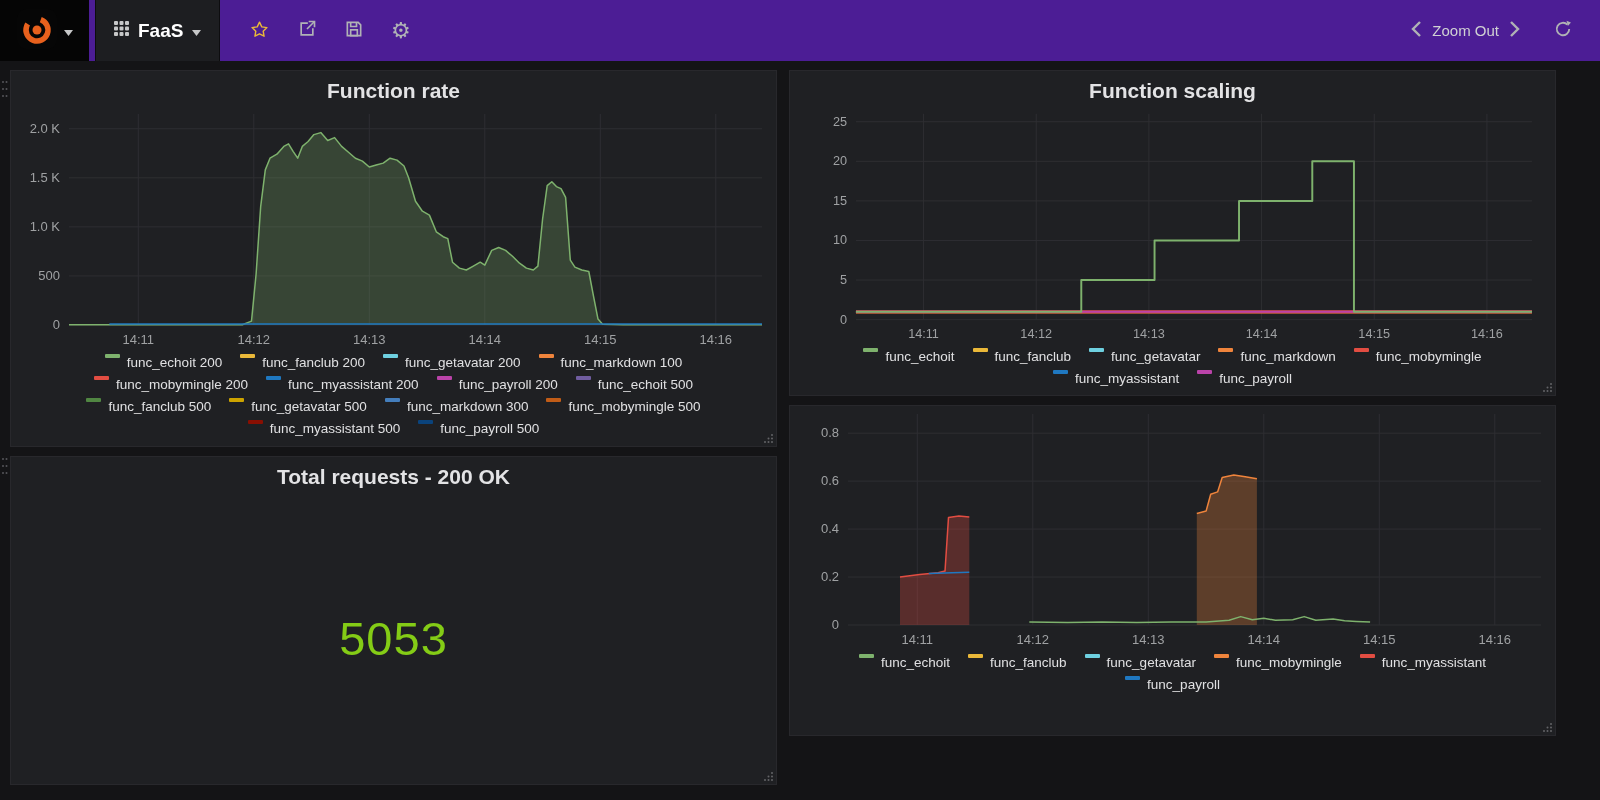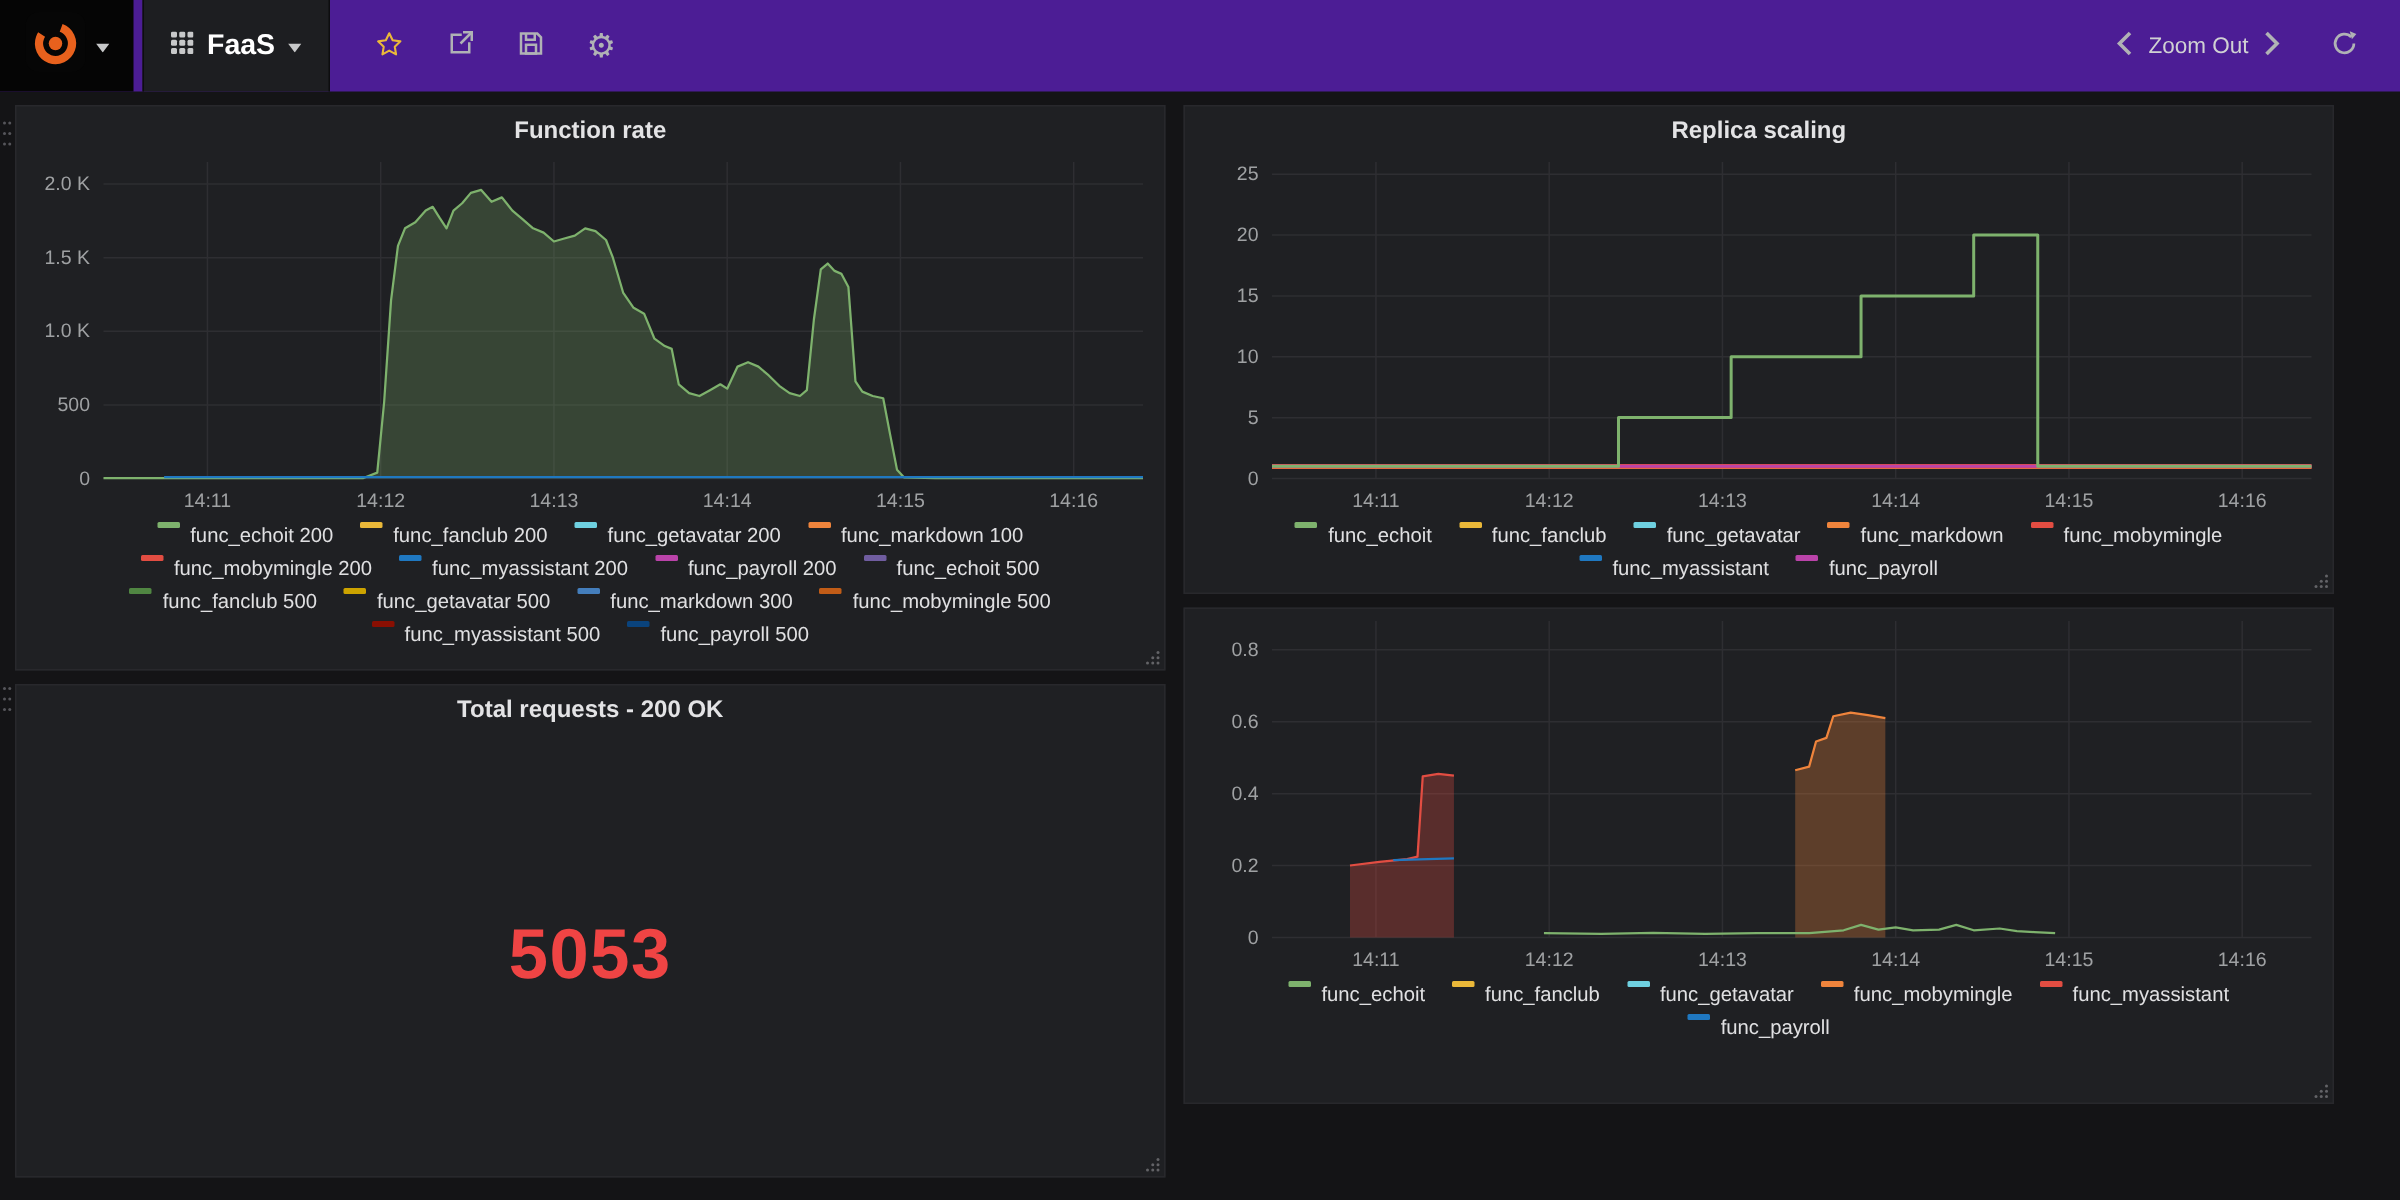--- a/index.html
+++ b/index.html
@@ -19,29 +19,29 @@
   .zoom-label{font-size:15px;color:#d0d1d3;padding:0 4px;cursor:pointer}
   .chev-btn{background:none;border:none;cursor:pointer;display:flex;align-items:center;padding:0 6px}
   .time-picker{display:flex;align-items:center;gap:8px;padding:0 12px;cursor:pointer}
   .time-text{font-size:15.5px;color:#d8d9da;white-space:nowrap}
   .refresh-btn{margin-left:12px}
 
   
   .dashboard{display:flex;gap:12px;padding:9px 44px 8px 10px}
   .col{flex:1;display:flex;flex-direction:column;gap:9px;min-width:0}
   .panel{background:#1f2023;border:1px solid #28282c;position:relative;display:flex;flex-direction:column}
-  .panel-title{text-align:center;font-size:16px;font-weight:700;color:#e3e3e5;padding:8px 0 3px;cursor:pointer}
+  .panel-title{text-align:center;font-size:21px;font-weight:700;color:#e3e3e5;padding:8px 0 3px;cursor:pointer}
   .chart{width:100%;display:block}
   svg{font-family:"Liberation Sans",sans-serif}
   .legend{display:flex;flex-wrap:wrap;justify-content:center;column-gap:18px;row-gap:4px;
           padding:3px 14px 7px;font-size:13.5px;color:#e0e0e2;line-height:18px}
   .legend-item{display:flex;cursor:pointer;white-space:nowrap}
   .legend-swatch{width:15px;height:4px;border-radius:1px;margin-right:7px;flex:none}
   .stat-value{flex:1;display:flex;align-items:center;justify-content:center;
-              font-size:47px;font-weight:700;color:#ef4444;letter-spacing:1px}
+              font-size:47px;font-weight:400;color:#84cc16;letter-spacing:1px}
   .resize-handle{position:absolute;right:2px;bottom:2px;cursor:nwse-resize;opacity:.85;line-height:0}
   .row-handle{position:absolute;left:1px;cursor:move;line-height:0}
 </style>
 </head>
 <body>
 
 <div class="navbar">
 
   <div class="logo-block">
     <span>
@@ -263,21 +263,21 @@
             </g>
           </svg>
       </span>
     </div>
 
   </div>
 
   <div class="col">
 
     <div class="panel" style="height:326px">
-      <div class="panel-title">Replica scaling</div>
+      <div class="panel-title">Function scaling</div>
       <svg class="chart" style="height:245px" width="765" height="245" viewBox="0 0 765 245">
           <line x1="127.29999999999997" x2="127.29999999999997" y1="8" y2="219" stroke="#2e2e32" stroke-width="1"></line>
           <text x="127.29999999999997" y="238" fill="#9fa1a3" font-size="13" text-anchor="middle">14:11</text>
           <line x1="242.8" x2="242.8" y1="8" y2="219" stroke="#2e2e32" stroke-width="1"></line>
           <text x="242.8" y="238" fill="#9fa1a3" font-size="13" text-anchor="middle">14:12</text>
           <line x1="358.30000000000007" x2="358.30000000000007" y1="8" y2="219" stroke="#2e2e32" stroke-width="1"></line>
           <text x="358.30000000000007" y="238" fill="#9fa1a3" font-size="13" text-anchor="middle">14:13</text>
           <line x1="473.80000000000007" x2="473.80000000000007" y1="8" y2="219" stroke="#2e2e32" stroke-width="1"></line>
           <text x="473.80000000000007" y="238" fill="#9fa1a3" font-size="13" text-anchor="middle">14:14</text>
           <line x1="589.3000000000001" x2="589.3000000000001" y1="8" y2="219" stroke="#2e2e32" stroke-width="1"></line>

